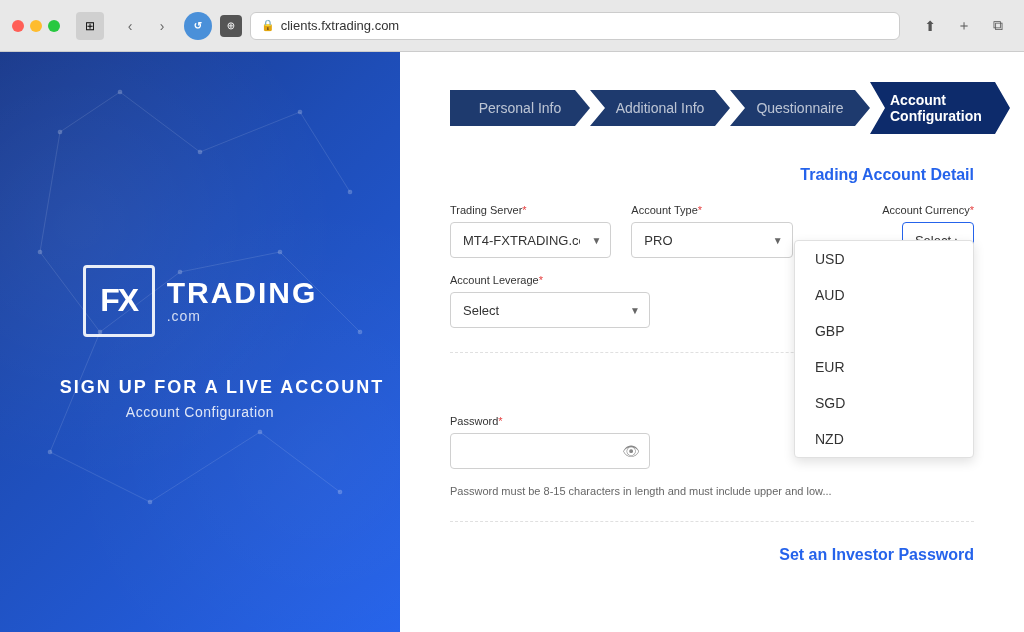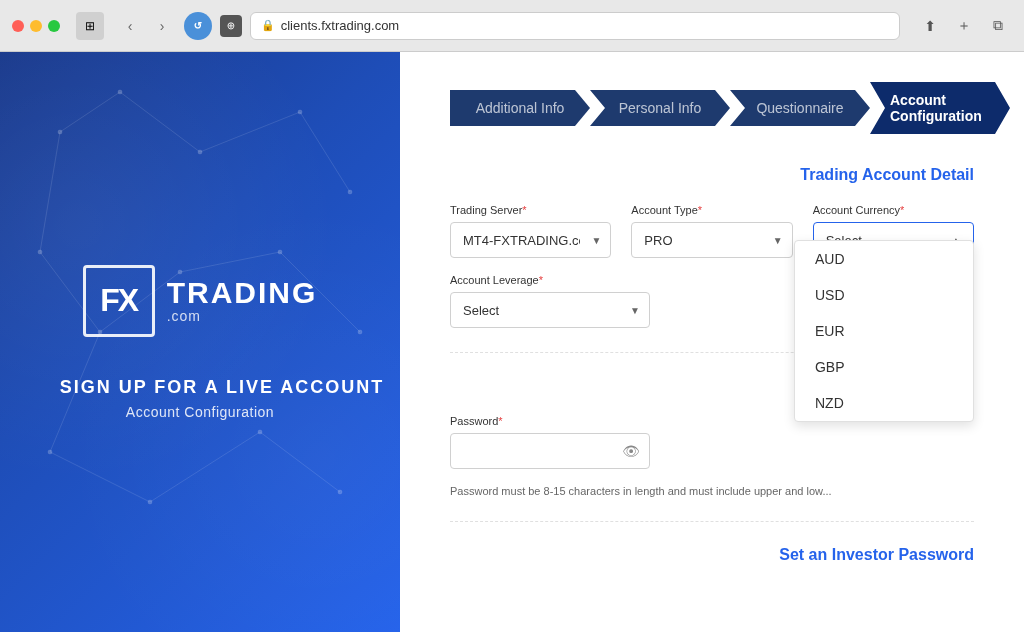--- a/index.html
+++ b/index.html
@@ -360,20 +360,21 @@
     }
     .dropdown-item {
       padding: 10px 20px;
       font-size: 14px;
       color: #333;
       cursor: pointer;
     }
 
     .currency-group {
       position: relative;
+      align-items: flex-end;
     }
 
     .account-currency-field {
       display: flex;
       align-items: center;
       justify-content: space-between;
       height: 36px;
       border: 1px solid #2563eb;
       border-radius: 4px;
       padding: 0 12px;
@@ -461,24 +462,24 @@
     <div class="sidebar-tagline">
       <div class="tagline-main">SIGN UP FOR A LIVE ACCOUNT</div>
       <div class="tagline-sub">Account Configuration</div>
     </div>
   </div>
 
   <div class="form-area">
 
     <div class="stepper">
       <div class="step step-inactive">
+        <span>Personal Info</span>
+      </div>
+      <div class="step step-inactive">
         <span>Additional Info</span>
-      </div>
-      <div class="step step-inactive">
-        <span>Personal Info</span>
       </div>
       <div class="step step-inactive">
         <span>Questionnaire</span>
       </div>
       <div class="step step-active">
         <span>Account Configuration</span>
       </div>
     </div>
 
     <div>
@@ -509,24 +510,25 @@
         <div class="form-group currency-group">
           <label class="form-label">
             <span>Account Currency</span><span class="required">*</span>
           </label>
           <div class="account-currency-field">
             <span>Select</span>
             <span class="chevron-up">▲</span>
           </div>
 
           <div class="dropdown-overlay">
+            <div class="dropdown-item">USD</div>
             <div class="dropdown-item">AUD</div>
-            <div class="dropdown-item">USD</div>
+            <div class="dropdown-item">GBP</div>
             <div class="dropdown-item">EUR</div>
-            <div class="dropdown-item">GBP</div>
+            <div class="dropdown-item">SGD</div>
             <div class="dropdown-item">NZD</div>
           </div>
         </div>
       </div>
 
       <div class="form-row">
         <div class="form-group" style="max-width: 200px;">
           <label class="form-label">
             <span>Account Leverage</span><span class="required">*</span>
           </label>

